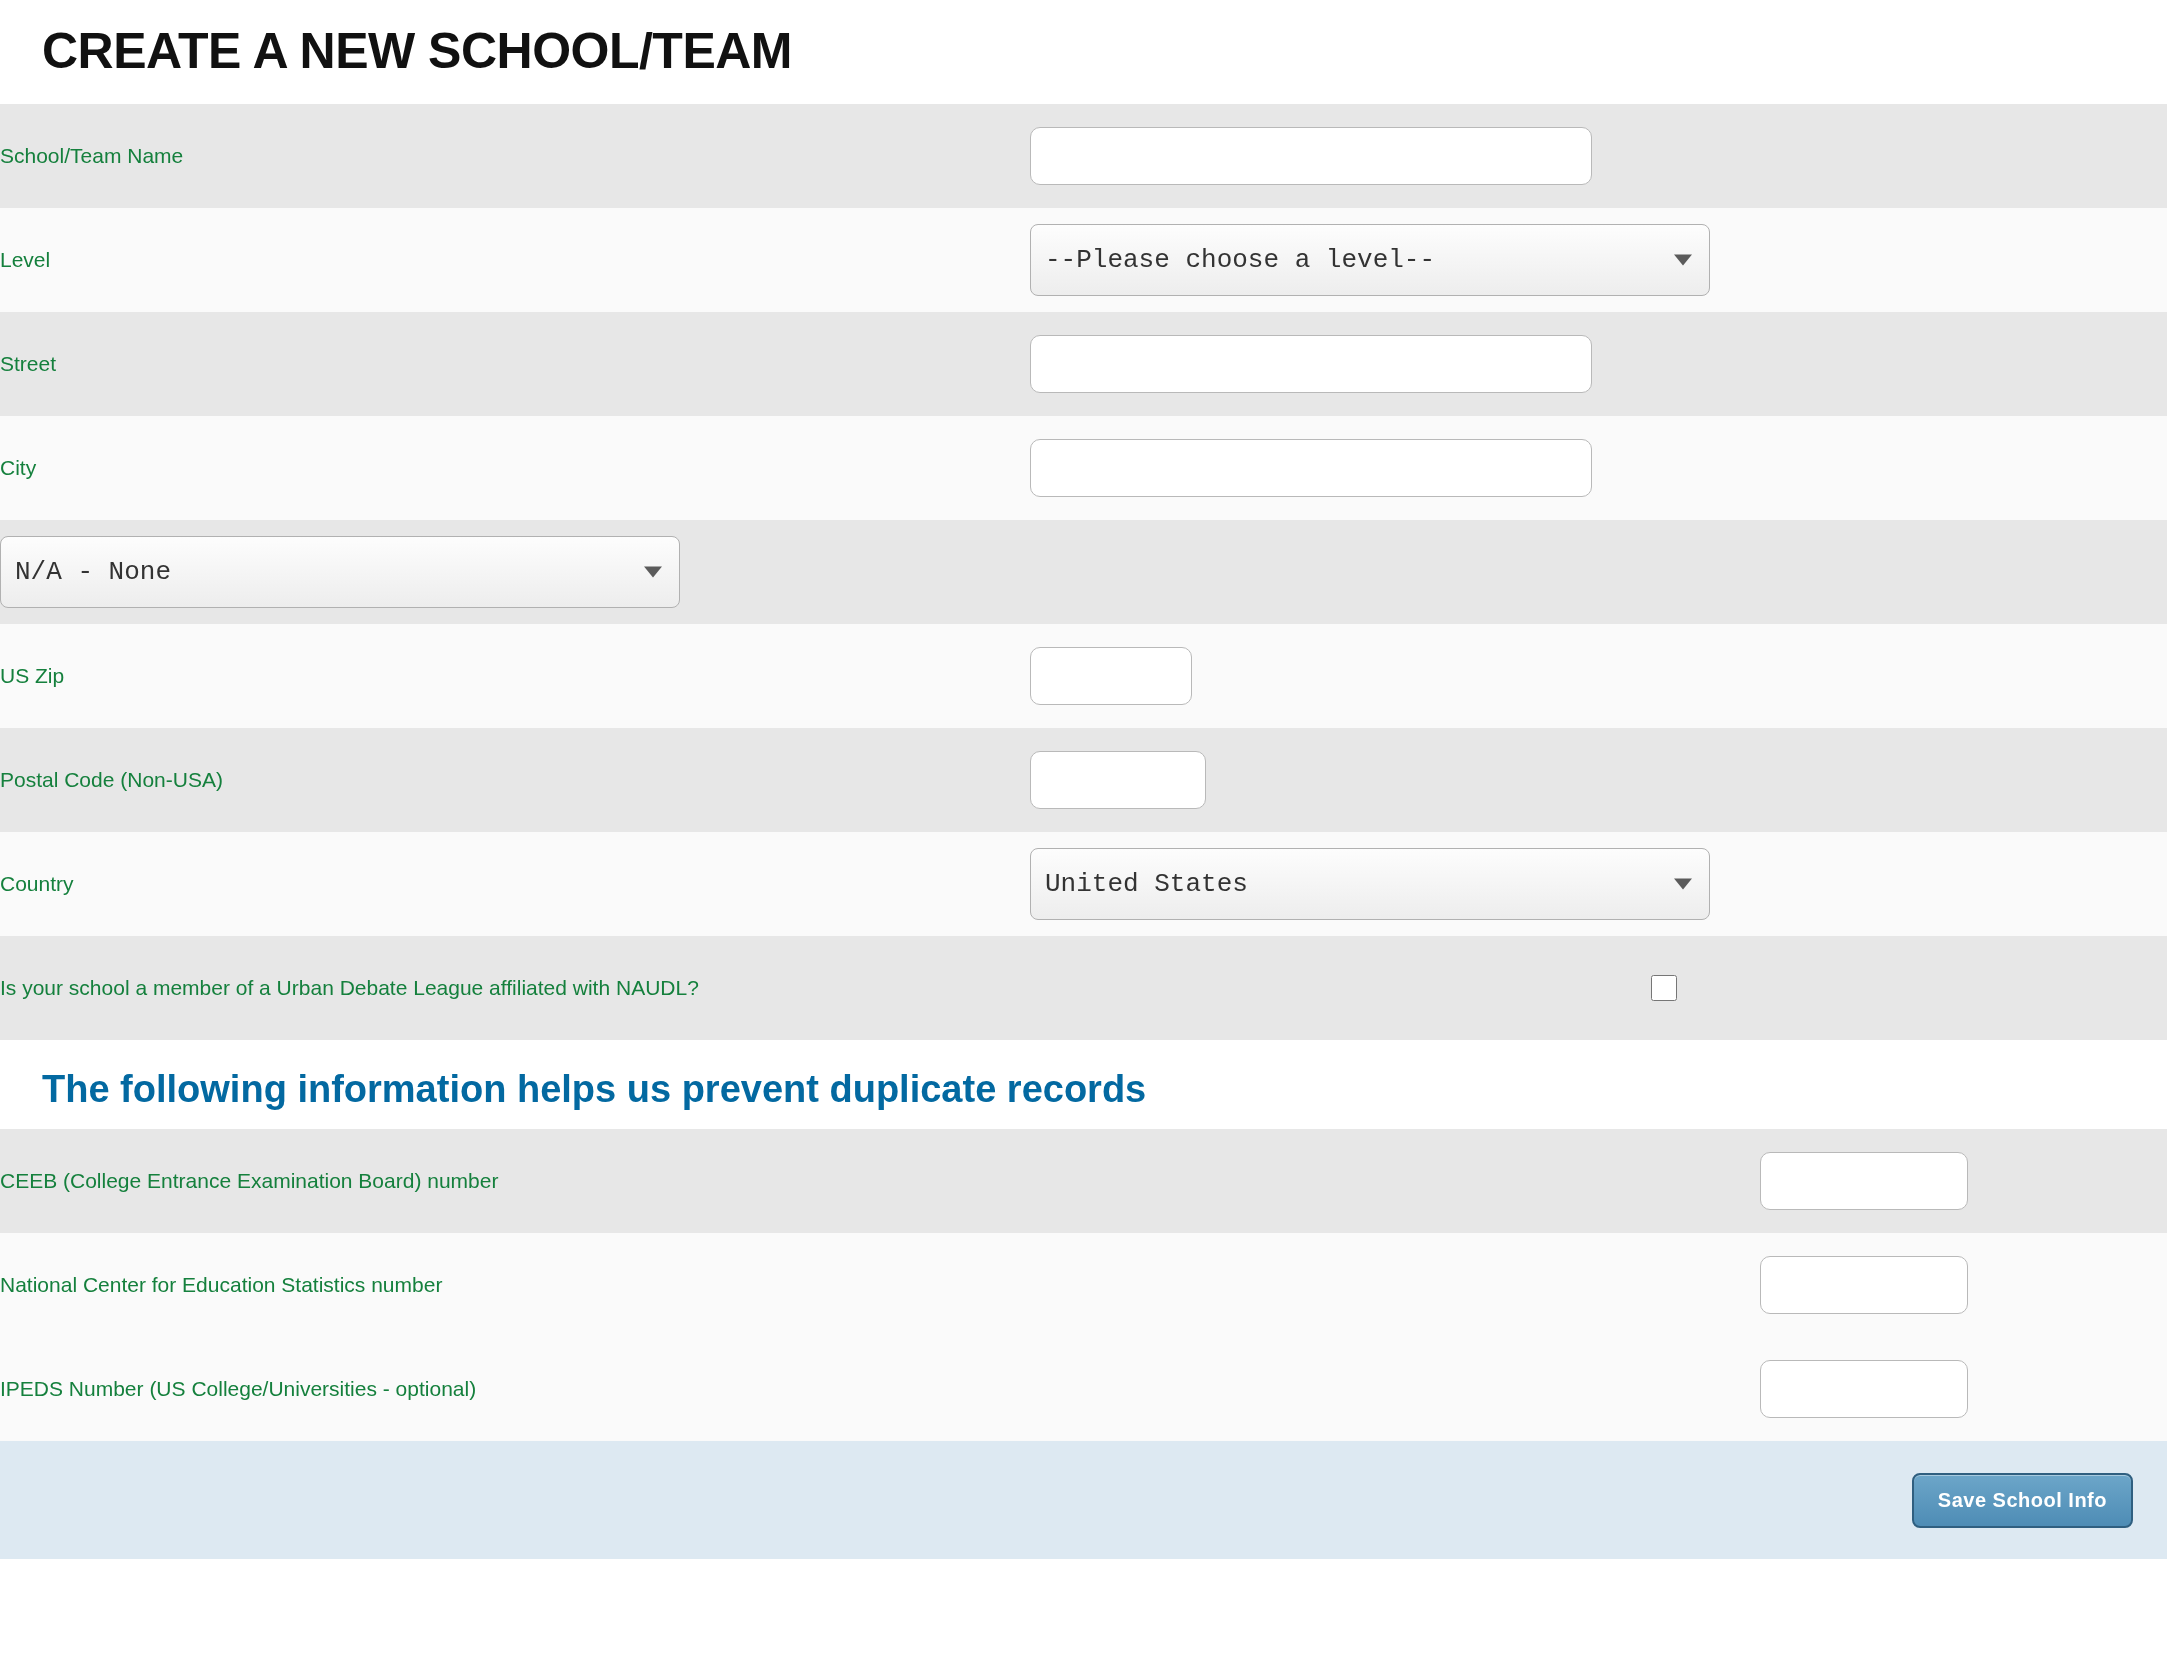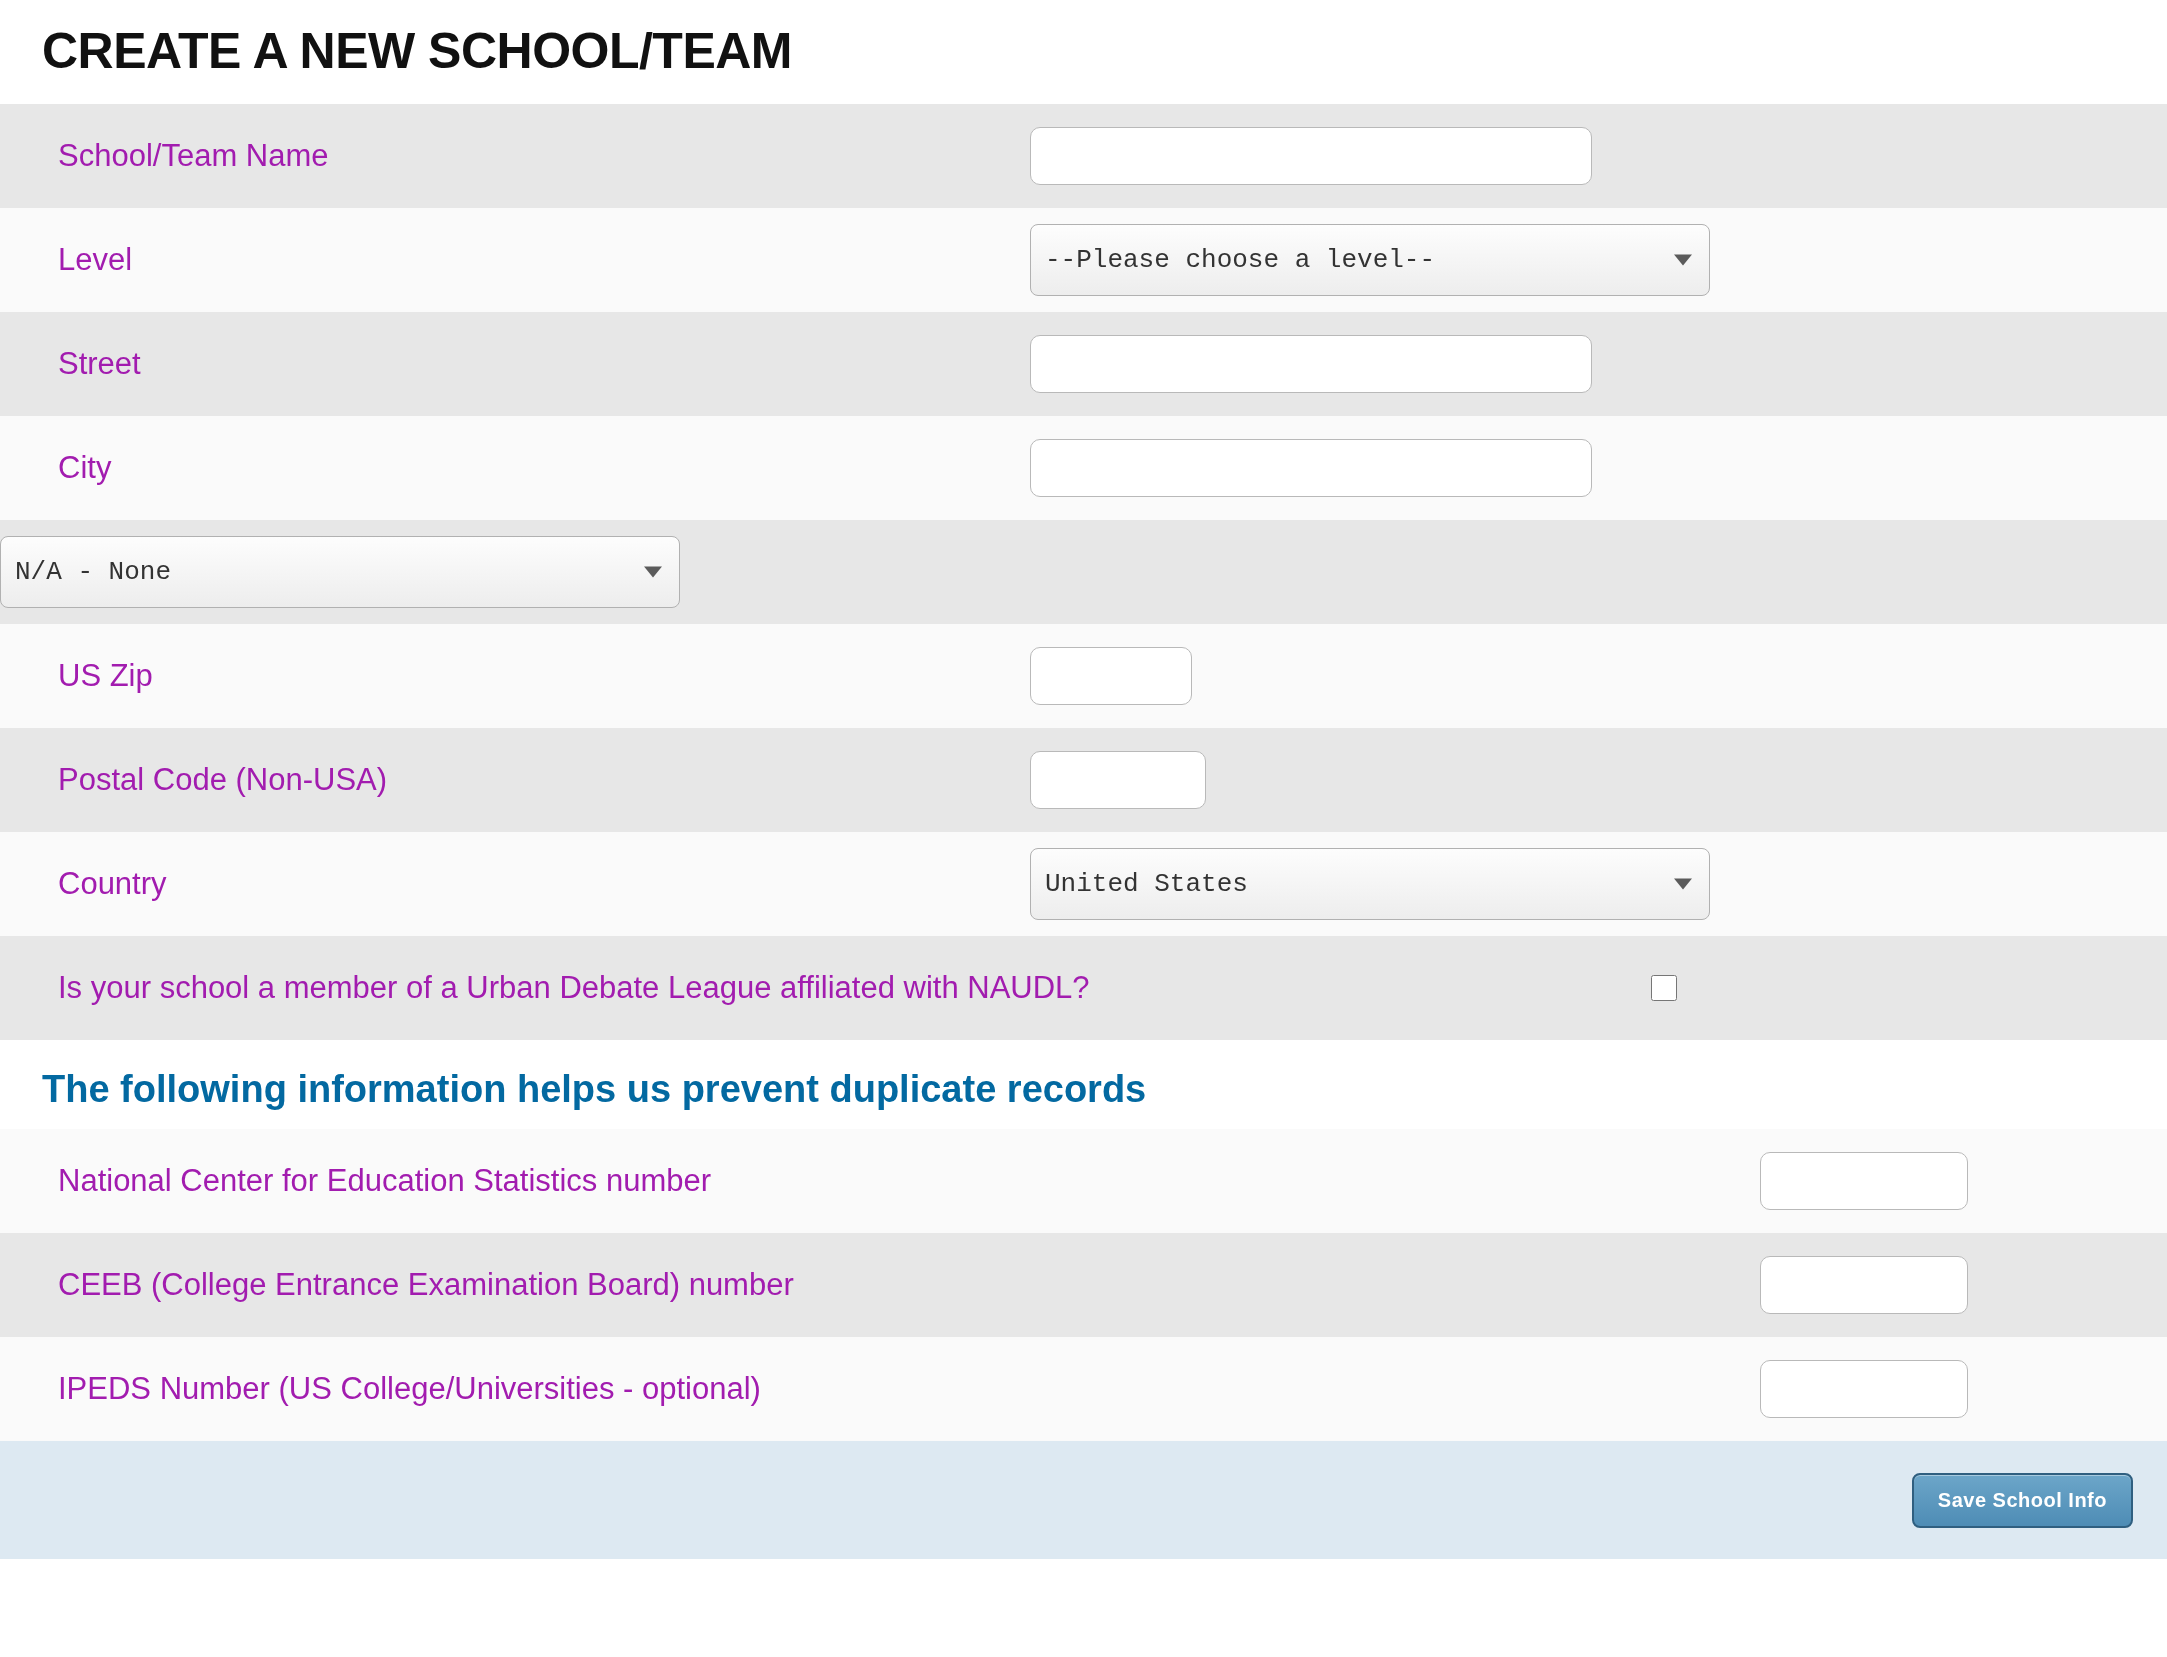--- a/index.html
+++ b/index.html
@@ -31,23 +31,22 @@
   .row {
     display: flex;
     align-items: center;
     width: 2167px;
     box-sizing: border-box;
     min-height: 104px;
   }
   .row.alt-dark { background: #e7e7e7; }
   .row.alt-light { background: #fafafa; }
   .row-label {
-    font-size: 31px;
-    color: #a21caf;
-    padding-left: 58px;
+    font-size: 21px;
+    color: #15803d;
     width: 1030px;
     box-sizing: border-box;
     line-height: 1.2;
   }
   .row-field {
     flex: 1;
     display: flex;
     align-items: center;
   }
   .text-input {
@@ -238,29 +237,29 @@
         <input class="cb" type="checkbox" style="">
       </div>
     </div>
 
   </div>
 
   <h2 class="section-heading">The following information helps us prevent duplicate records</h2>
 
   <div class="form-table">
 
+    <div class="row dup alt-dark">
+      <div class="row-label">CEEB (College Entrance Examination Board) number</div>
+      <div class="row-field">
+        <input class="text-input w-code" type="text" value="" style="">
+      </div>
+    </div>
+
     <div class="row dup alt-light">
       <div class="row-label">National Center for Education Statistics number</div>
-      <div class="row-field">
-        <input class="text-input w-code" type="text" value="" style="">
-      </div>
-    </div>
-
-    <div class="row dup alt-dark">
-      <div class="row-label">CEEB (College Entrance Examination Board) number</div>
       <div class="row-field">
         <input class="text-input w-code" type="text" value="" style="">
       </div>
     </div>
 
     <div class="row dup alt-light">
       <div class="row-label">IPEDS Number (US College/Universities - optional)</div>
       <div class="row-field">
         <input class="text-input w-code" type="text" value="" style="">
       </div>

